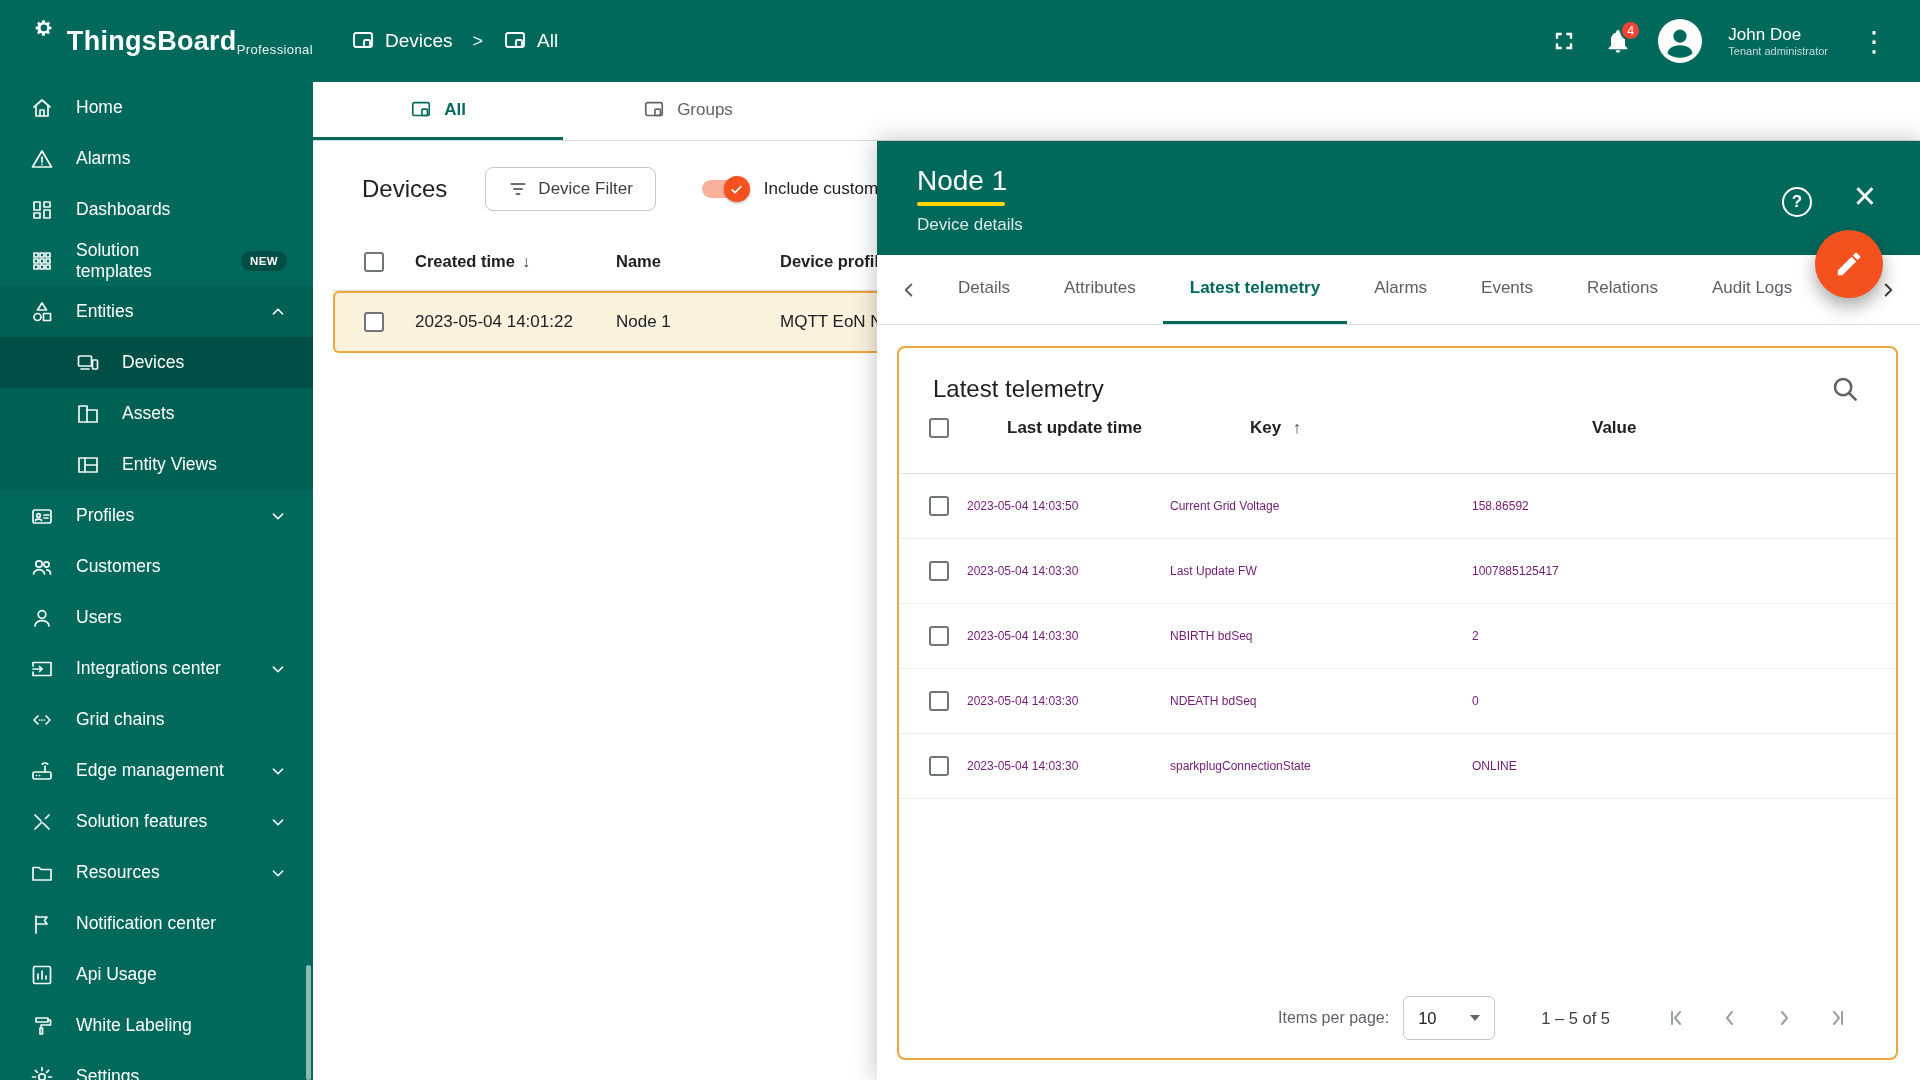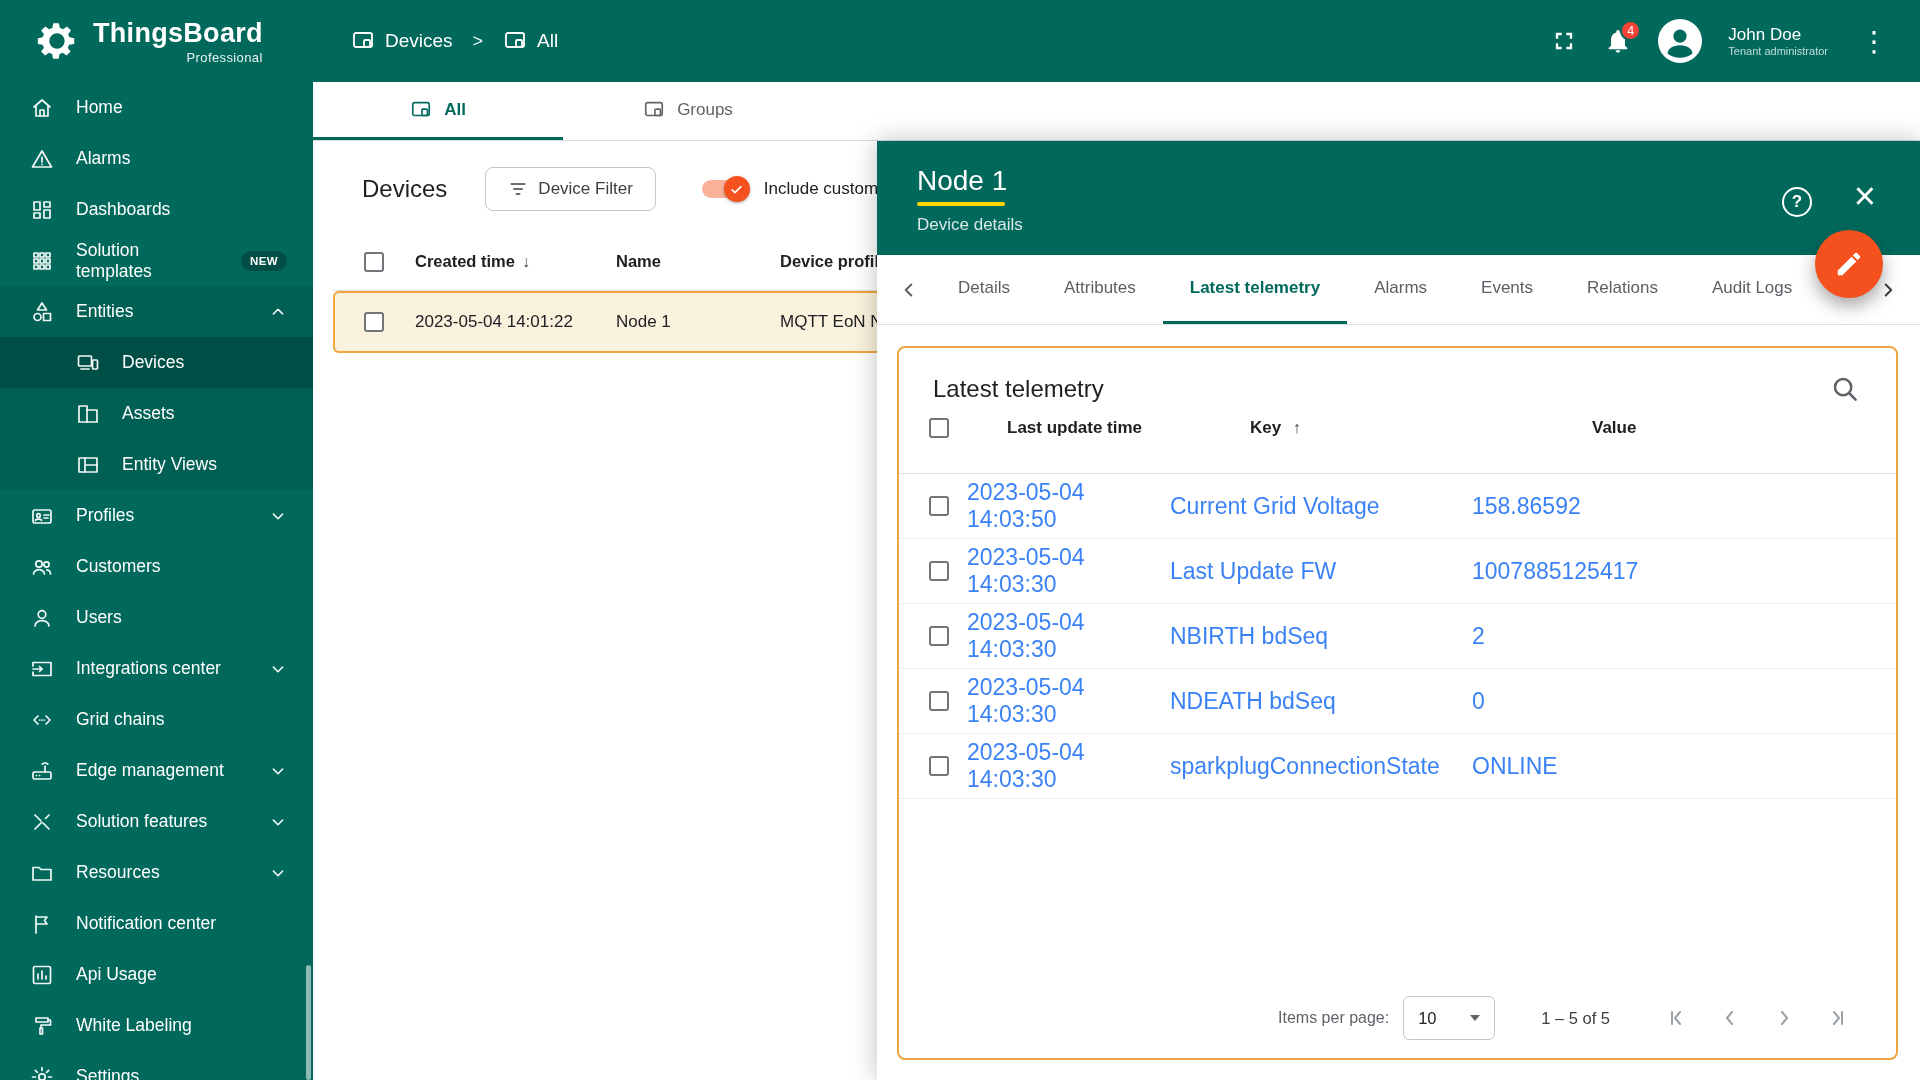--- a/index.html
+++ b/index.html
@@ -3,21 +3,21 @@
 <meta charset="utf-8">
 <style>
   * { margin:0; padding:0; box-sizing:border-box; }
   html,body { width:1920px; height:1080px; overflow:hidden; font-family:"Liberation Sans",sans-serif; background:#fff; }
   .app { position:relative; width:1920px; height:1080px; }
 
   
   .topbar { position:absolute; top:0; left:0; width:100%; height:82px; background:#00695C; color:#fff; display:flex; align-items:center; z-index:10; }
   .logo-wrap { width:313px; display:flex; align-items:center; gap:13px; padding-left:34px; flex:none; }
   .logo-mark { width:46px; height:46px; }
-  .logo-text { display:flex; flex-direction:column; align-items:flex-end; }
+  .logo-text { display:flex; flex-direction:row; align-items:flex-end; }
   .logo-title { font-size:27px; font-weight:bold; letter-spacing:.3px; }
   .logo-sub { font-size:13px; opacity:.92; margin-top:1px; letter-spacing:.4px; }
   .crumbs { display:flex; align-items:center; gap:12px; margin-left:38px; font-size:19px; }
   .crumb { display:flex; align-items:center; gap:10px; cursor:pointer; }
   .crumb-sep { margin:0 8px; font-size:18px; opacity:.95; }
   .tb-right { margin-left:auto; display:flex; align-items:center; gap:26px; padding-right:26px; }
   .tb-icon { width:28px; height:28px; cursor:pointer; position:relative; flex:none; }
   .bell-badge { position:absolute; top:-7px; right:-9px; min-width:21px; height:21px; border-radius:11px; background:#F44336; border:2px solid #00695C; color:#fff; font-size:12.5px; display:flex; align-items:center; justify-content:center; padding:0 3px; }
   .avatar { width:44px; height:44px; flex:none; cursor:pointer; }
   .user-block { display:flex; flex-direction:column; line-height:1.25; cursor:default; }
@@ -85,21 +85,21 @@
   .tab-nav.fwd { margin-left:auto; }
 
   .panel-body { flex:1; padding:21px 22px 20px 20px; overflow:hidden; }
   .tcard { height:100%; border:2px solid #ECA63F; border-radius:8px; background:#fff; display:flex; flex-direction:column; overflow:hidden; }
   .tcard-head { display:flex; align-items:center; padding:26px 36px 14px 34px; }
   .tcard-title { font-size:24px; color:#1f1f1f; }
   .search-btn { margin-left:auto; width:30px; height:30px; cursor:pointer; }
   .search-btn svg { width:100%; height:100%; stroke:#5f6368; stroke-width:2; fill:none; stroke-linecap:round; }
 
   .t-hrow { display:flex; align-items:flex-start; height:56px; border-bottom:1px solid #e0e0e0; font-size:17px; font-weight:bold; color:#1f1f1f; flex:none;gap:40px; }
-  .t-row { display:flex; align-items:center; height:65px; border-bottom:1px solid #eeeeee; font-size:23px; color:#3b82f6; flex:none; }
+  .t-row { display:flex; align-items:center; height:65px; border-bottom:1px solid #eeeeee; font-size:12px; color:#701a75; flex:none; }
   .c-check { width:68px; padding-left:30px; flex:none; display:flex; }
   .c-time { width:203px; flex:none; }
   .c-key { width:302px; flex:none; }
   .c-val { flex:1; }
 
   .tcard-foot { margin-top:auto; display:flex; align-items:center; justify-content:flex-end; padding:14px 38px 18px 36px; color:#5f6368; font-size:16px; flex:none; }
   .pp-select { margin-left:14px; width:92px; height:44px; border:1px solid #c6c6c6; border-radius:6px; display:flex; align-items:center; padding:0 14px; cursor:pointer; color:#202124; font-size:16.5px; }
   .pp-caret { margin-left:auto; width:0; height:0; border-left:5.5px solid transparent; border-right:5.5px solid transparent; border-top:6px solid #5f6368; }
   .pp-range { margin:0 46px; font-size:16.5px; color:#3c4043; }
   .pager { display:flex; gap:14px; }

